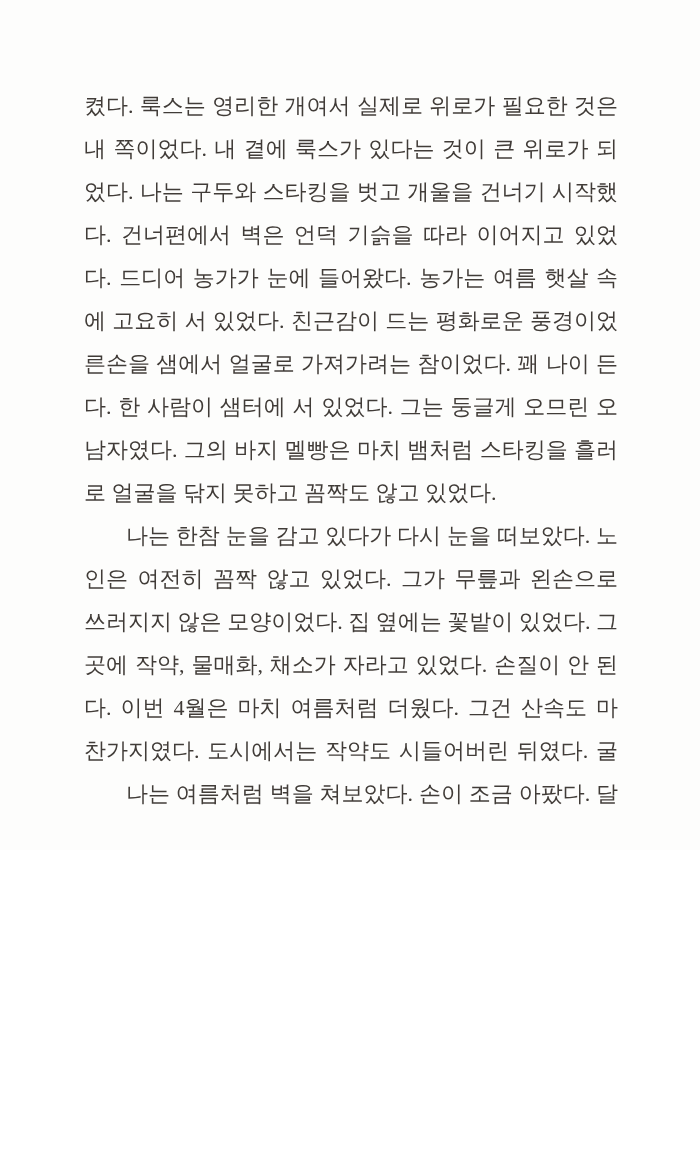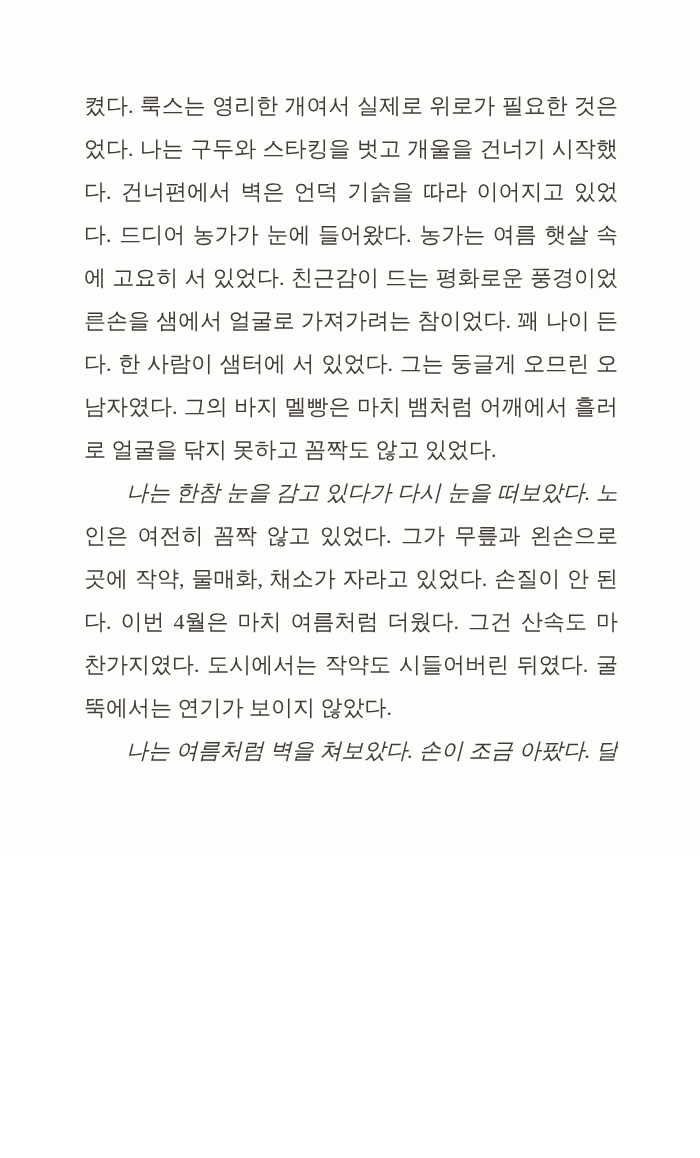--- a/index.html
+++ b/index.html
@@ -32,50 +32,50 @@
     text-align: justify;
     text-align-last: justify;
     -moz-text-align-last: justify;
   }
   .line.end {
     text-align-last: left;
     -moz-text-align-last: left;
   }
   .line.indent {
     text-indent: 42px;
-    font-style: italic;
   }
   .folio {
     position: absolute;
     left: 0;
     top: 1036px;
     width: 700px;
     text-align: right;
     font-size: 25px;
     line-height: 34px;
     letter-spacing: 3px;
     color: #413c38;
   }
 </style>
 </head>
 <body>
 
 <div class="book-page">
   <div class="text-block">
     <div class="line">켰다. 룩스는 영리한 개여서 실제로 위로가 필요한 것은</div>
+    <div class="line">내 쪽이었다. 내 곁에 룩스가 있다는 것이 큰 위로가 되</div>
     <div class="line">었다. 나는 구두와 스타킹을 벗고 개울을 건너기 시작했</div>
     <div class="line">다. 건너편에서 벽은 언덕 기슭을 따라 이어지고 있었</div>
     <div class="line">다. 드디어 농가가 눈에 들어왔다. 농가는 여름 햇살 속</div>
     <div class="line">에 고요히 서 있었다. 친근감이 드는 평화로운 풍경이었</div>
     <div class="line">른손을 샘에서 얼굴로 가져가려는 참이었다. 꽤 나이 든</div>
     <div class="line">다. 한 사람이 샘터에 서 있었다. 그는 둥글게 오므린 오</div>
-    <div class="line">남자였다. 그의 바지 멜빵은 마치 뱀처럼 어깨에서 흘러</div>
+    <div class="line">남자였다. 그의 바지 멜빵은 마치 뱀처럼 스타킹을 흘러</div>
     <div class="line end">로 얼굴을 닦지 못하고 꼼짝도 않고 있었다.</div>
     <div class="line indent">나는 한참 눈을 감고 있다가 다시 눈을 떠보았다. 노</div>
     <div class="line">인은 여전히 꼼짝 않고 있었다. 그가 무릎과 왼손으로</div>
+    <div class="line">쓰러지지 않은 모양이었다. 집 옆에는 꽃밭이 있었다. 그</div>
     <div class="line">곳에 작약, 물매화, 채소가 자라고 있었다. 손질이 안 된</div>
     <div class="line">다. 이번 4월은 마치 여름처럼 더웠다. 그건 산속도 마</div>
     <div class="line">찬가지였다. 도시에서는 작약도 시들어버린 뒤였다. 굴</div>
-    <div class="line end">뚝에서는 연기가 보이지 않았다.</div>
     <div class="line indent">나는 여름처럼 벽을 쳐보았다. 손이 조금 아팠다. 달</div>
   </div>
   <div class="folio">19</div>
 </div>
 
 </body></html>

